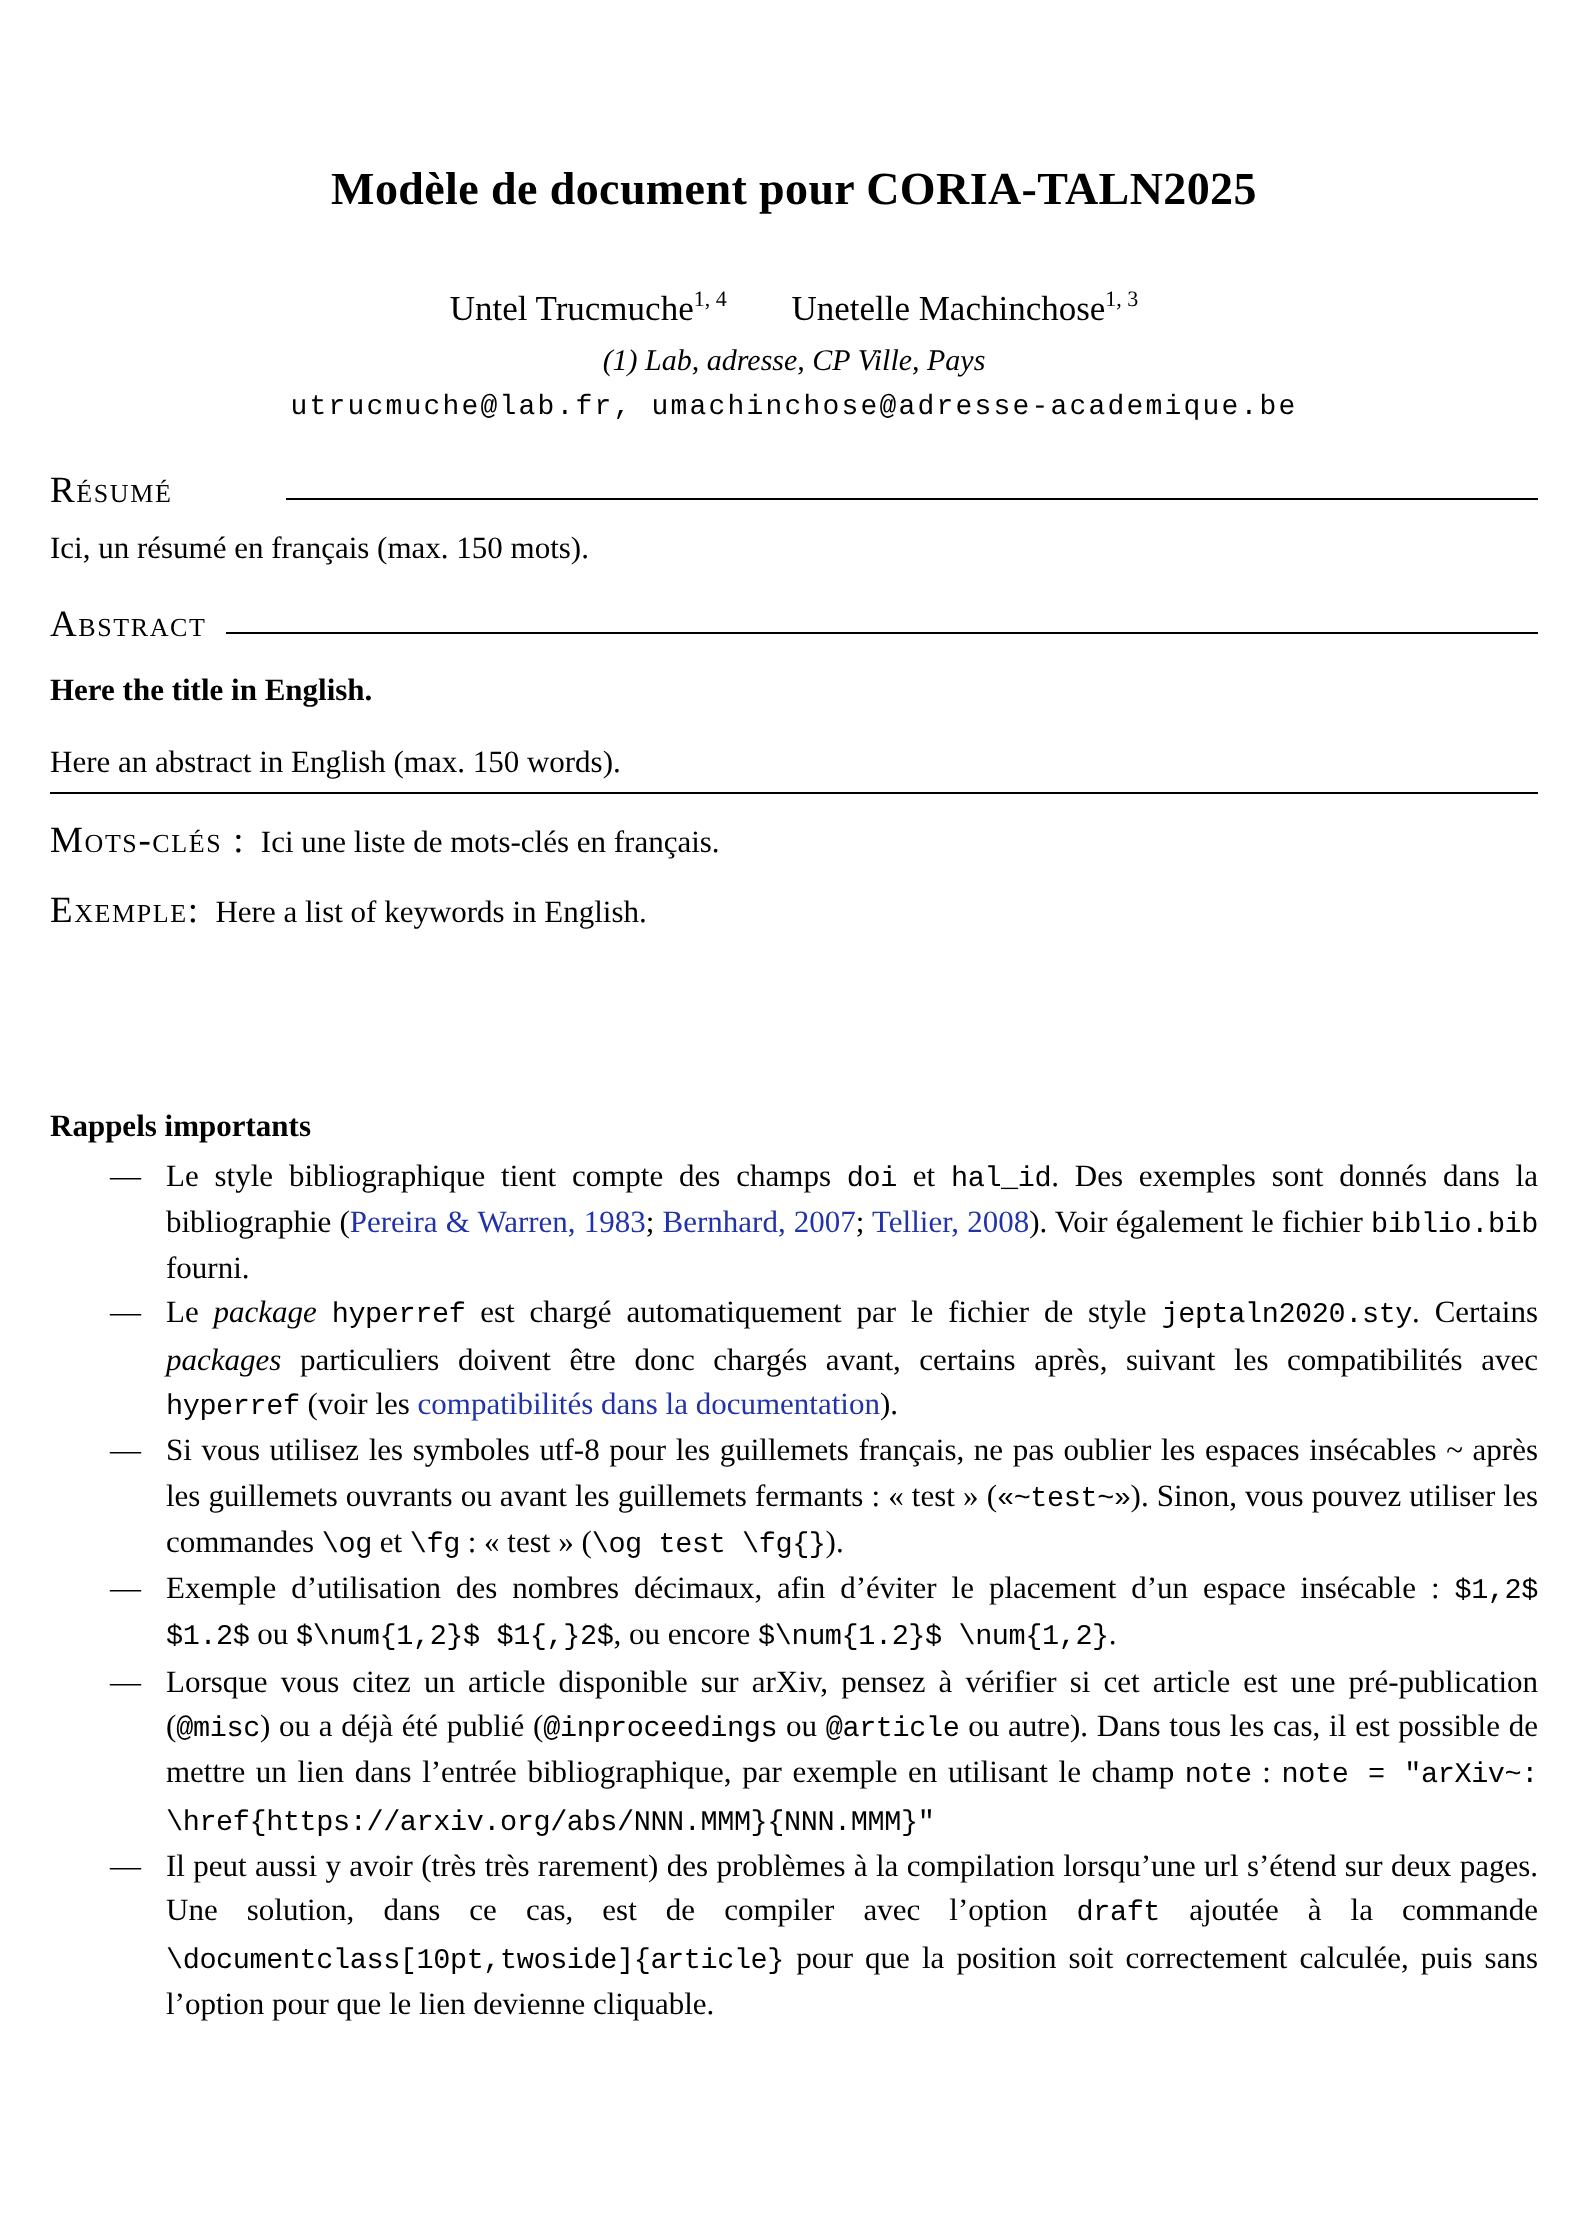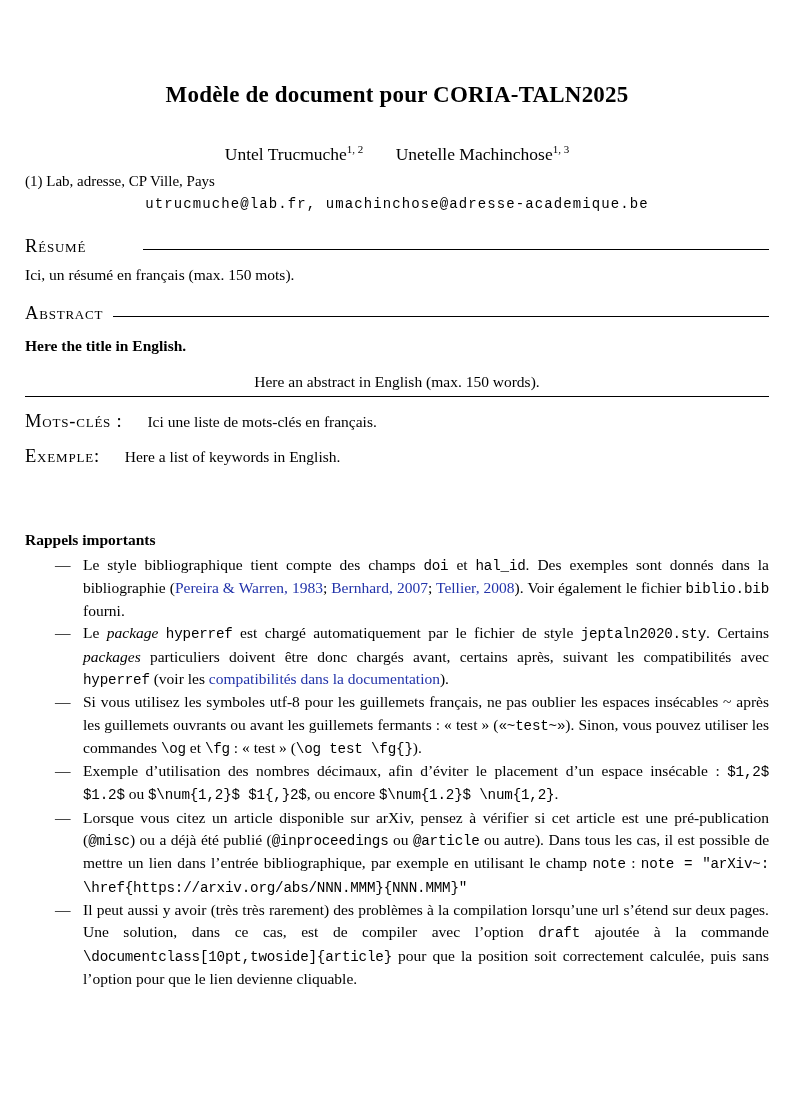--- a/index.html
+++ b/index.html
@@ -18,21 +18,21 @@
     font-size: 23px;
     font-weight: 700;
     letter-spacing: 0.2px;
   }
 
   .authors { margin-top: 36px; text-align: center; font-size: 17.5px; }
   .authors .author-2 { margin-left: 28px; }
   .authors sup { font-size: 11px; vertical-align: super; line-height: 0; }
 
   .affils { margin-top: 6px; }
-  .affil { font-size: 15px; line-height: 21.5px; }
+  .affil { text-align: center; font-size: 15px; line-height: 21.5px; font-style: italic; }
 
   .emails {
     margin-top: 3px;
     text-align: center;
     font-family: "Liberation Mono", monospace;
     font-size: 14px;
     letter-spacing: 1.1px;
   }
 
   .sec-row { display: flex; align-items: center; }
@@ -48,27 +48,27 @@
     flex: 1;
     border-bottom: 1.2px solid #000;
     margin-left: 10px;
     position: relative;
     top: 3px;
   }
 
   .body-text { font-size: 15.5px; line-height: 21px; }
   .resume-text { margin-top: 7px; }
   .en-title { margin-top: 11px; font-weight: 700; }
-  .abstract-text { margin-top: 15px; text-align: center; }
+  .abstract-text { margin-top: 15px; }
   .closing-rule { border-bottom: 1.2px solid #000; margin-top: 4px; }
 
   .kw-row { margin-top: 14px; font-size: 15.5px; }
-  .kw-row .kw-text { margin-left: 21px; }
+  .kw-row .kw-text { margin-left: 4px; }
 
-  .reminders-heading { margin-top: 64px; font-size: 15.5px; font-weight: 700; }
+  .reminders-heading { margin-top: 88px; font-size: 15.5px; font-weight: 700; }
 
   .reminders-list { margin-top: 5px; padding-left: 30px; }
   .reminder-item { display: flex; }
   .reminder-item .dash { width: 28px; flex: 0 0 28px; font-size: 15.5px; line-height: 22.3px; }
   .reminder-item .item-body {
     flex: 1;
     font-size: 15.5px;
     line-height: 22.3px;
     text-align: justify;
     hyphens: auto;
@@ -79,21 +79,21 @@
   .link { color: var(--link-color, #2233aa); cursor: pointer; }
 </style>
 </head>
 <body>
 
 <div class="page">
 
   <h1 class="title">Modèle de document pour CORIA-TALN2025</h1>
 
   <div class="authors">
-    <span class="author"><span>Untel Trucmuche</span><sup>1, 2</sup></span>
+    <span class="author"><span>Untel Trucmuche</span><sup>1, 4</sup></span>
     <span class="author author-2"><span>Unetelle Machinchose</span><sup>1, 3</sup></span>
   </div>
 
   <div class="affils">
     <div class="affil">(1) Lab, adresse, CP Ville, Pays</div>
   </div>
 
   <div class="emails">utrucmuche@lab.fr, umachinchose@adresse-academique.be</div>
 
   <div class="sec-row resume-row">

